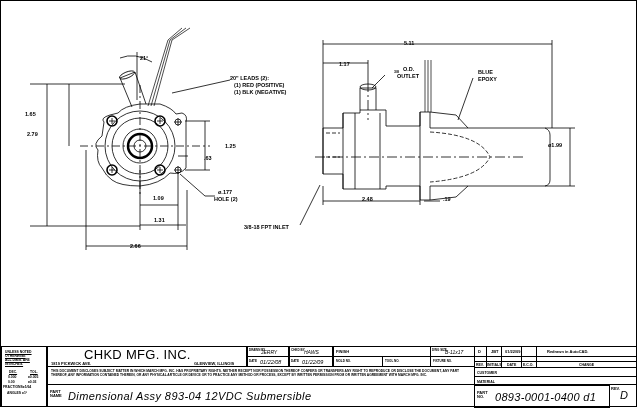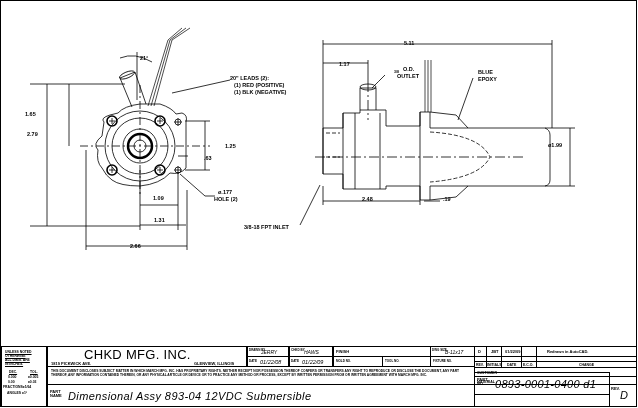--- a/index.html
+++ b/index.html
@@ -209,21 +209,21 @@
     <div style="position:absolute;left:26px;top:0;bottom:0;border-left:1px solid #000;"></div>
     <div style="position:absolute;left:46px;top:0;bottom:0;border-left:1px solid #000;"></div>
     <div style="position:absolute;left:61px;top:0;bottom:0;border-left:1px solid #000;"></div>
   </div>
   <div class="cell" style="left:473px;top:21px;width:163px;height:10px;">
     <span class="lbl" style="left:2px;top:3px;font-size:3.5px;">CUSTOMER</span>
   </div>
   <div class="cell" style="left:473px;top:30px;width:163px;height:9px;">
     <span class="lbl" style="left:2px;top:3px;font-size:3.5px;">MATERIAL</span>
   </div>
-  <div class="cell" style="left:473px;top:26px;width:136px;height:23px;">
+  <div class="cell" style="left:473px;top:39px;width:136px;height:23px;">
     <span class="lbl" style="left:2px;top:5px;width:10px;white-space:normal;">PART NO.</span>
     <span style="position:absolute;left:20px;top:5px;font-size:11px;font-style:italic;letter-spacing:0.3px;white-space:nowrap;">0893-0001-0400 d1</span>
   </div>
   <div class="cell" style="left:608px;top:38px;width:28px;height:23px;">
     <span class="lbl" style="left:1px;top:2px;">REV.</span>
     <span style="position:absolute;left:10px;top:4px;font-size:11px;font-style:italic;">D</span>
   </div>
 </div>
 
 </body></html>

